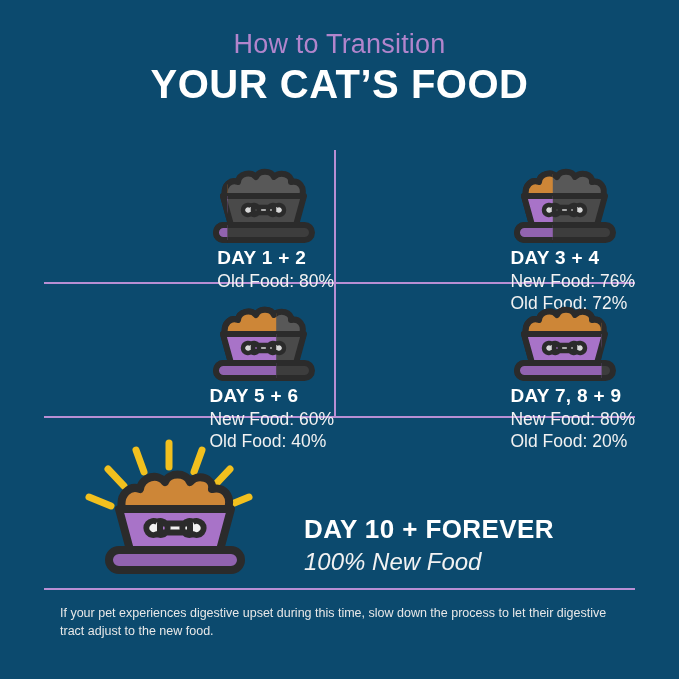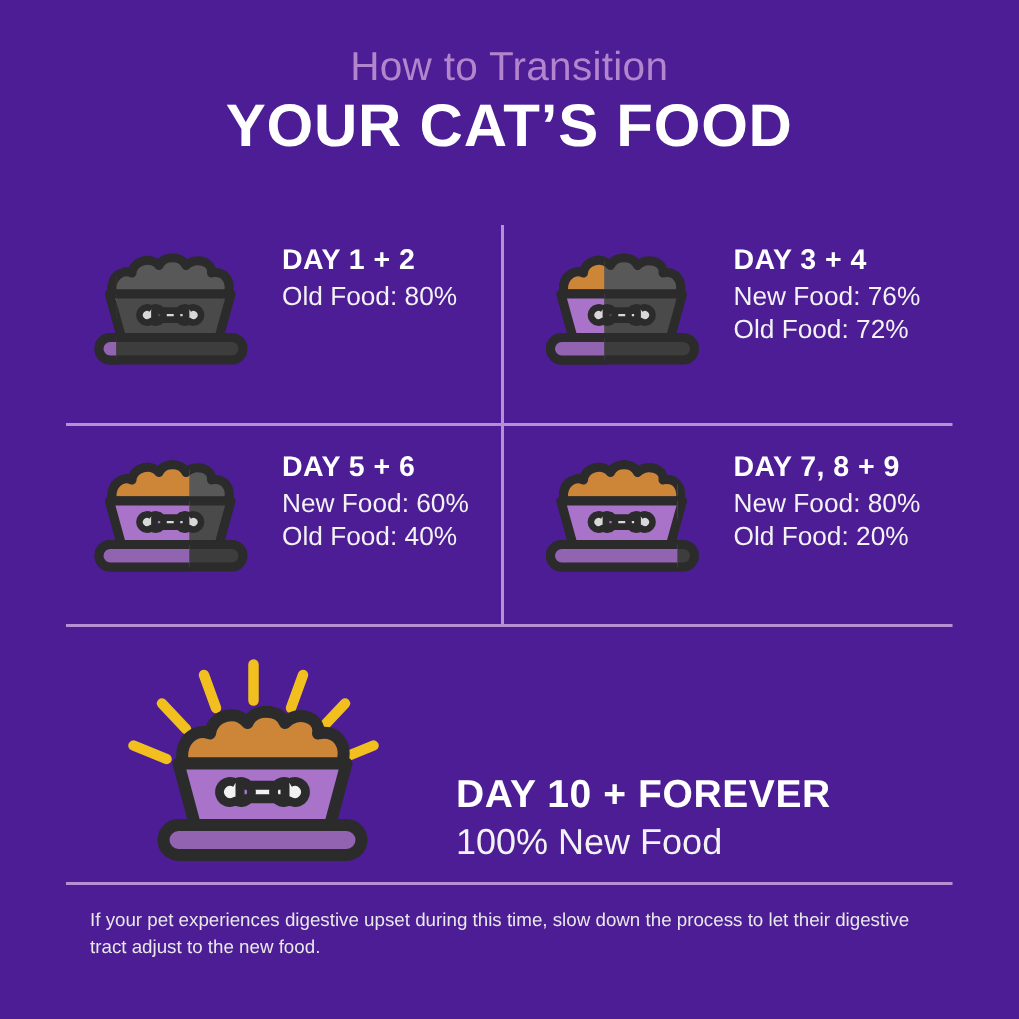--- a/index.html
+++ b/index.html
@@ -8,21 +8,21 @@
     background: #000000;
   }
   body {
     font-family: "Liberation Sans", sans-serif;
     -webkit-font-smoothing: antialiased;
   }
   #poster {
     position: relative;
     width: 679px;
     height: 679px;
-    background: #4c1d95;
+    background: #0c4a6e;
     overflow: hidden;
   }
 
   
   .header {
     position: absolute;
     top: 30px;
     left: 0;
     width: 679px;
     text-align: center;
@@ -55,22 +55,22 @@
     position: absolute;
     left: 334px;
     width: 1.6px;
     background: #b98fd4;
   }
 
   
   .cell {
     position: absolute;
     display: flex;
-    flex-direction: row;
-    align-items: flex-start;
+    flex-direction: column;
+    align-items: flex-end;
   }
   .cell .bowl-wrap {
     width: 140px;
     display: flex;
     justify-content: center;
     align-items: center;
     flex: 0 0 auto;
   }
   .cell .txt {
     margin-left: 4px;
@@ -117,20 +117,21 @@
     letter-spacing: 0.4px;
     line-height: 1.22;
     white-space: nowrap;
   }
   .final-sub {
     font-size: 24px;
     font-weight: 400;
     color: #f2f2f2;
     line-height: 1.3;
     white-space: nowrap;
+    font-style: italic;
   }
 
   
   .footer {
     position: absolute;
     left: 60px;
     top: 604px;
     width: 559px;
     text-align: left;
     font-size: 12.5px;

